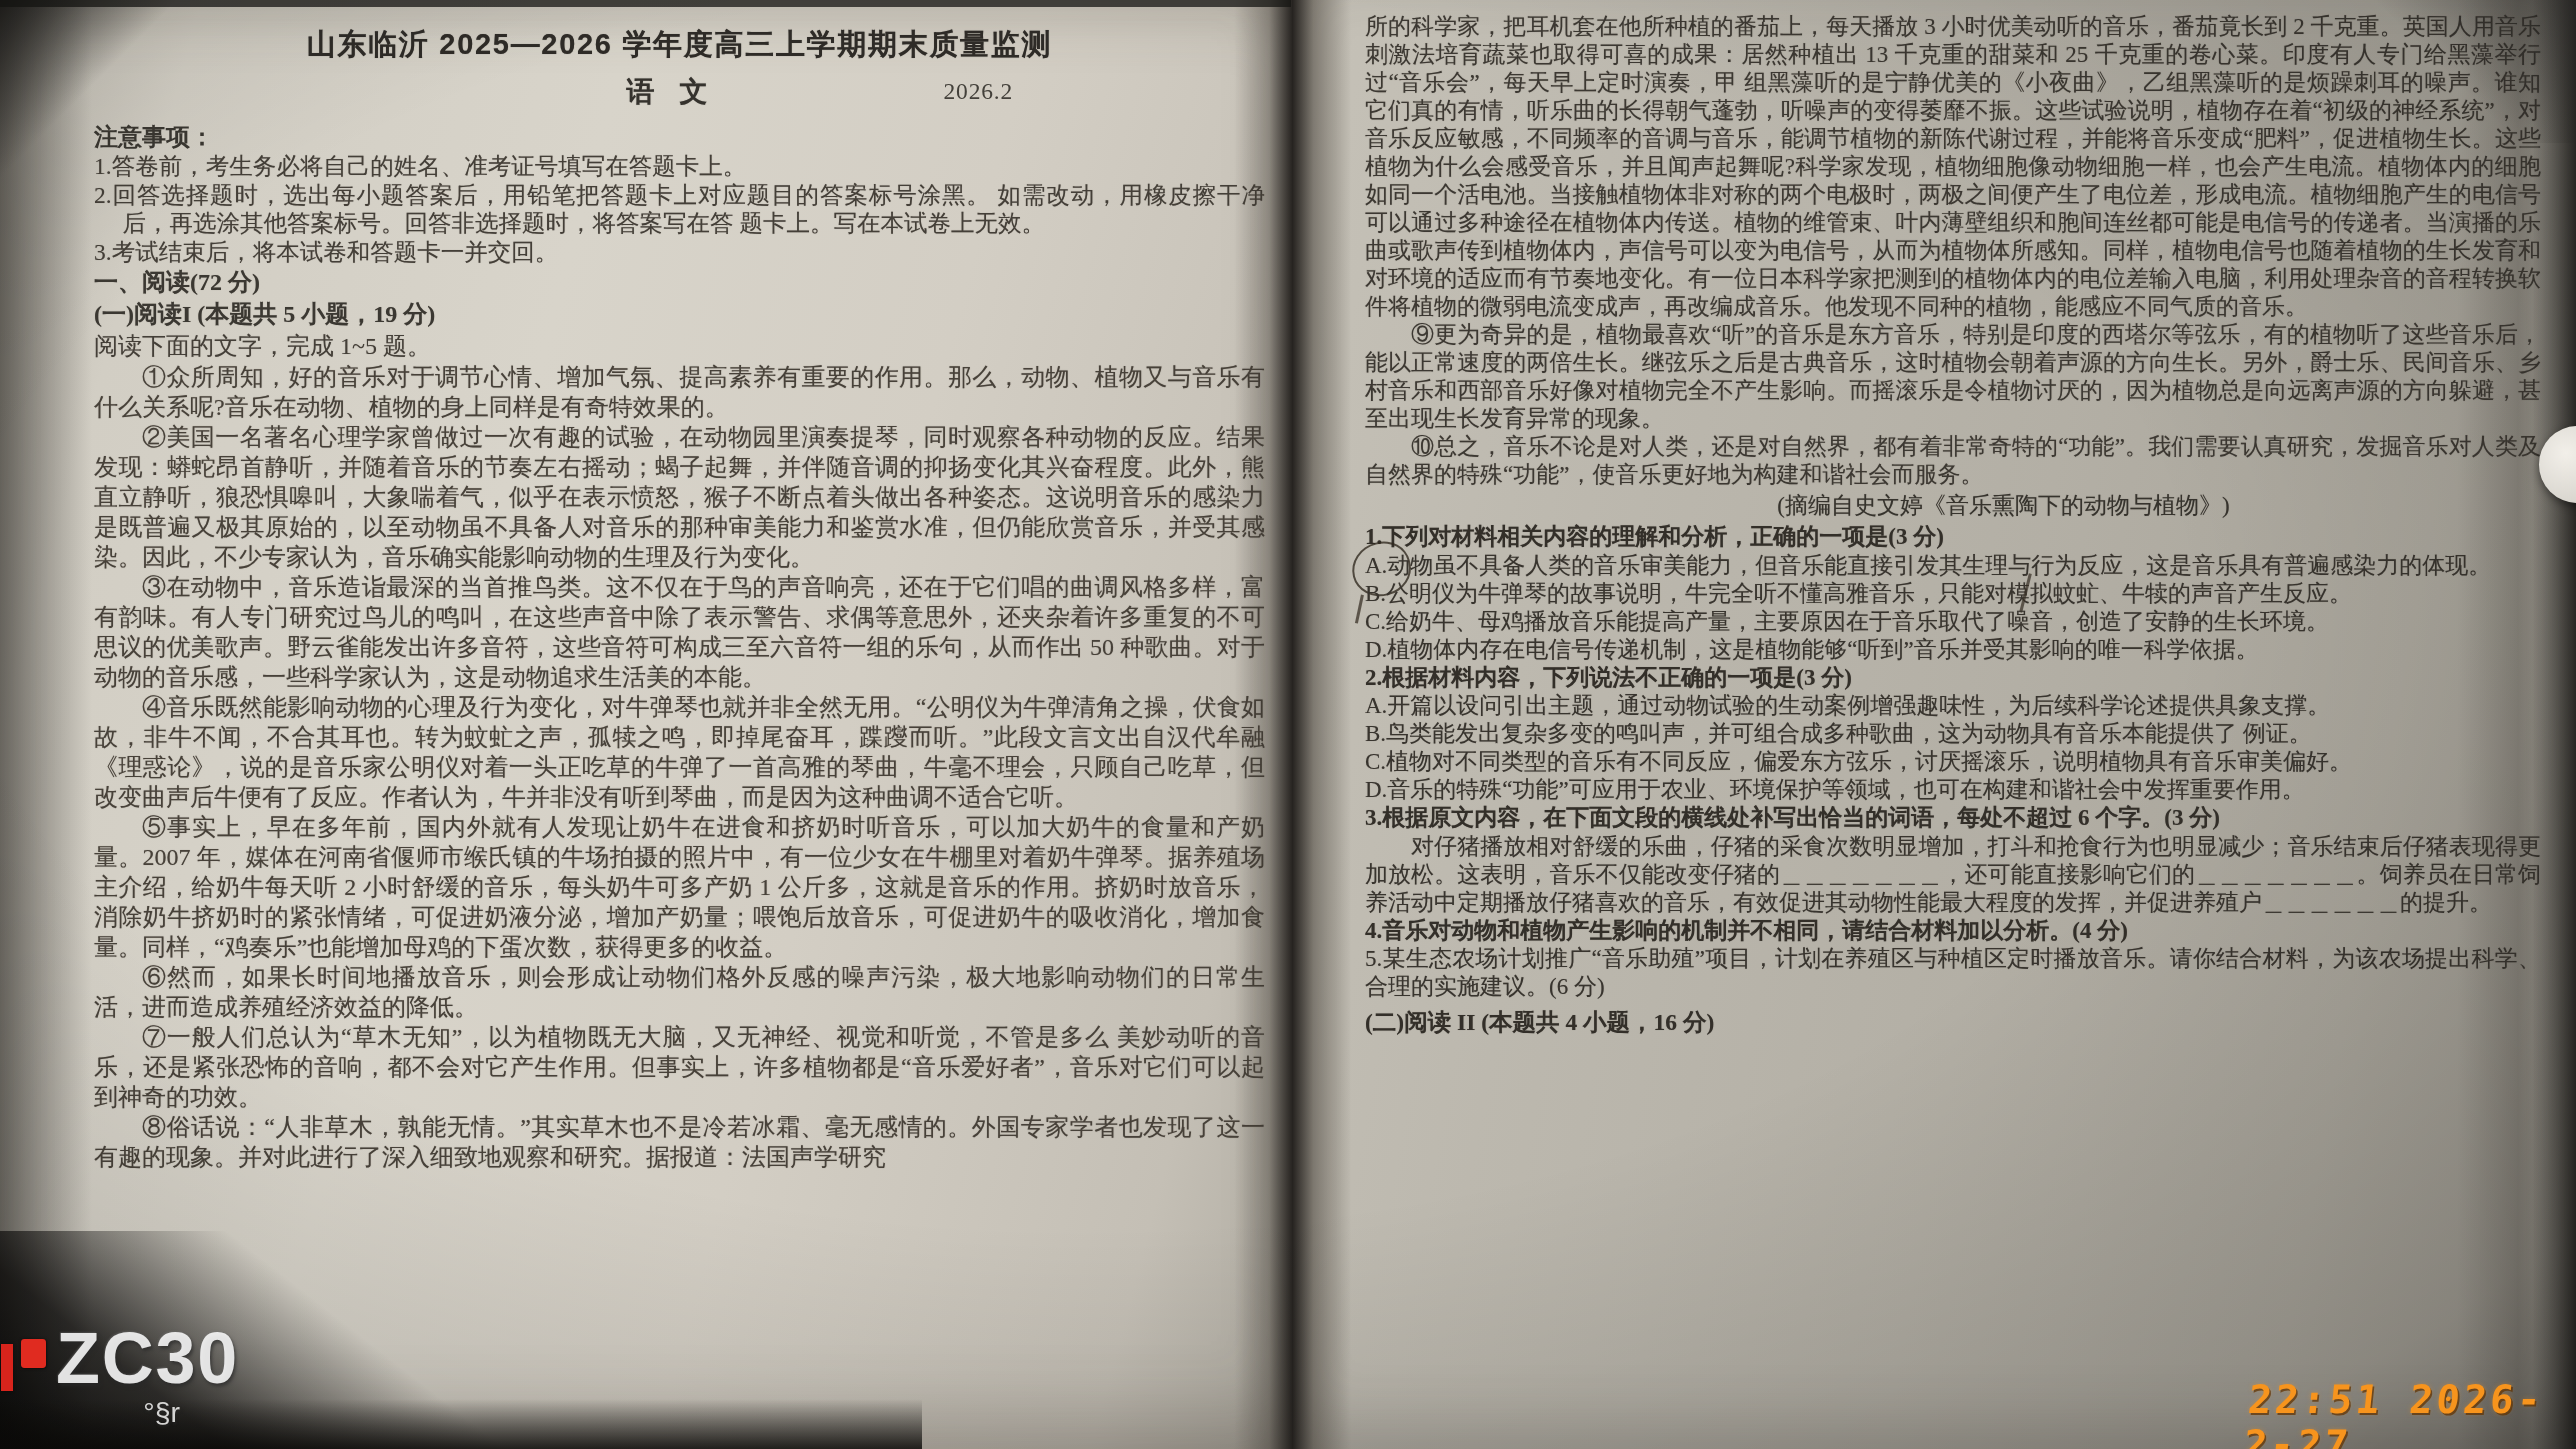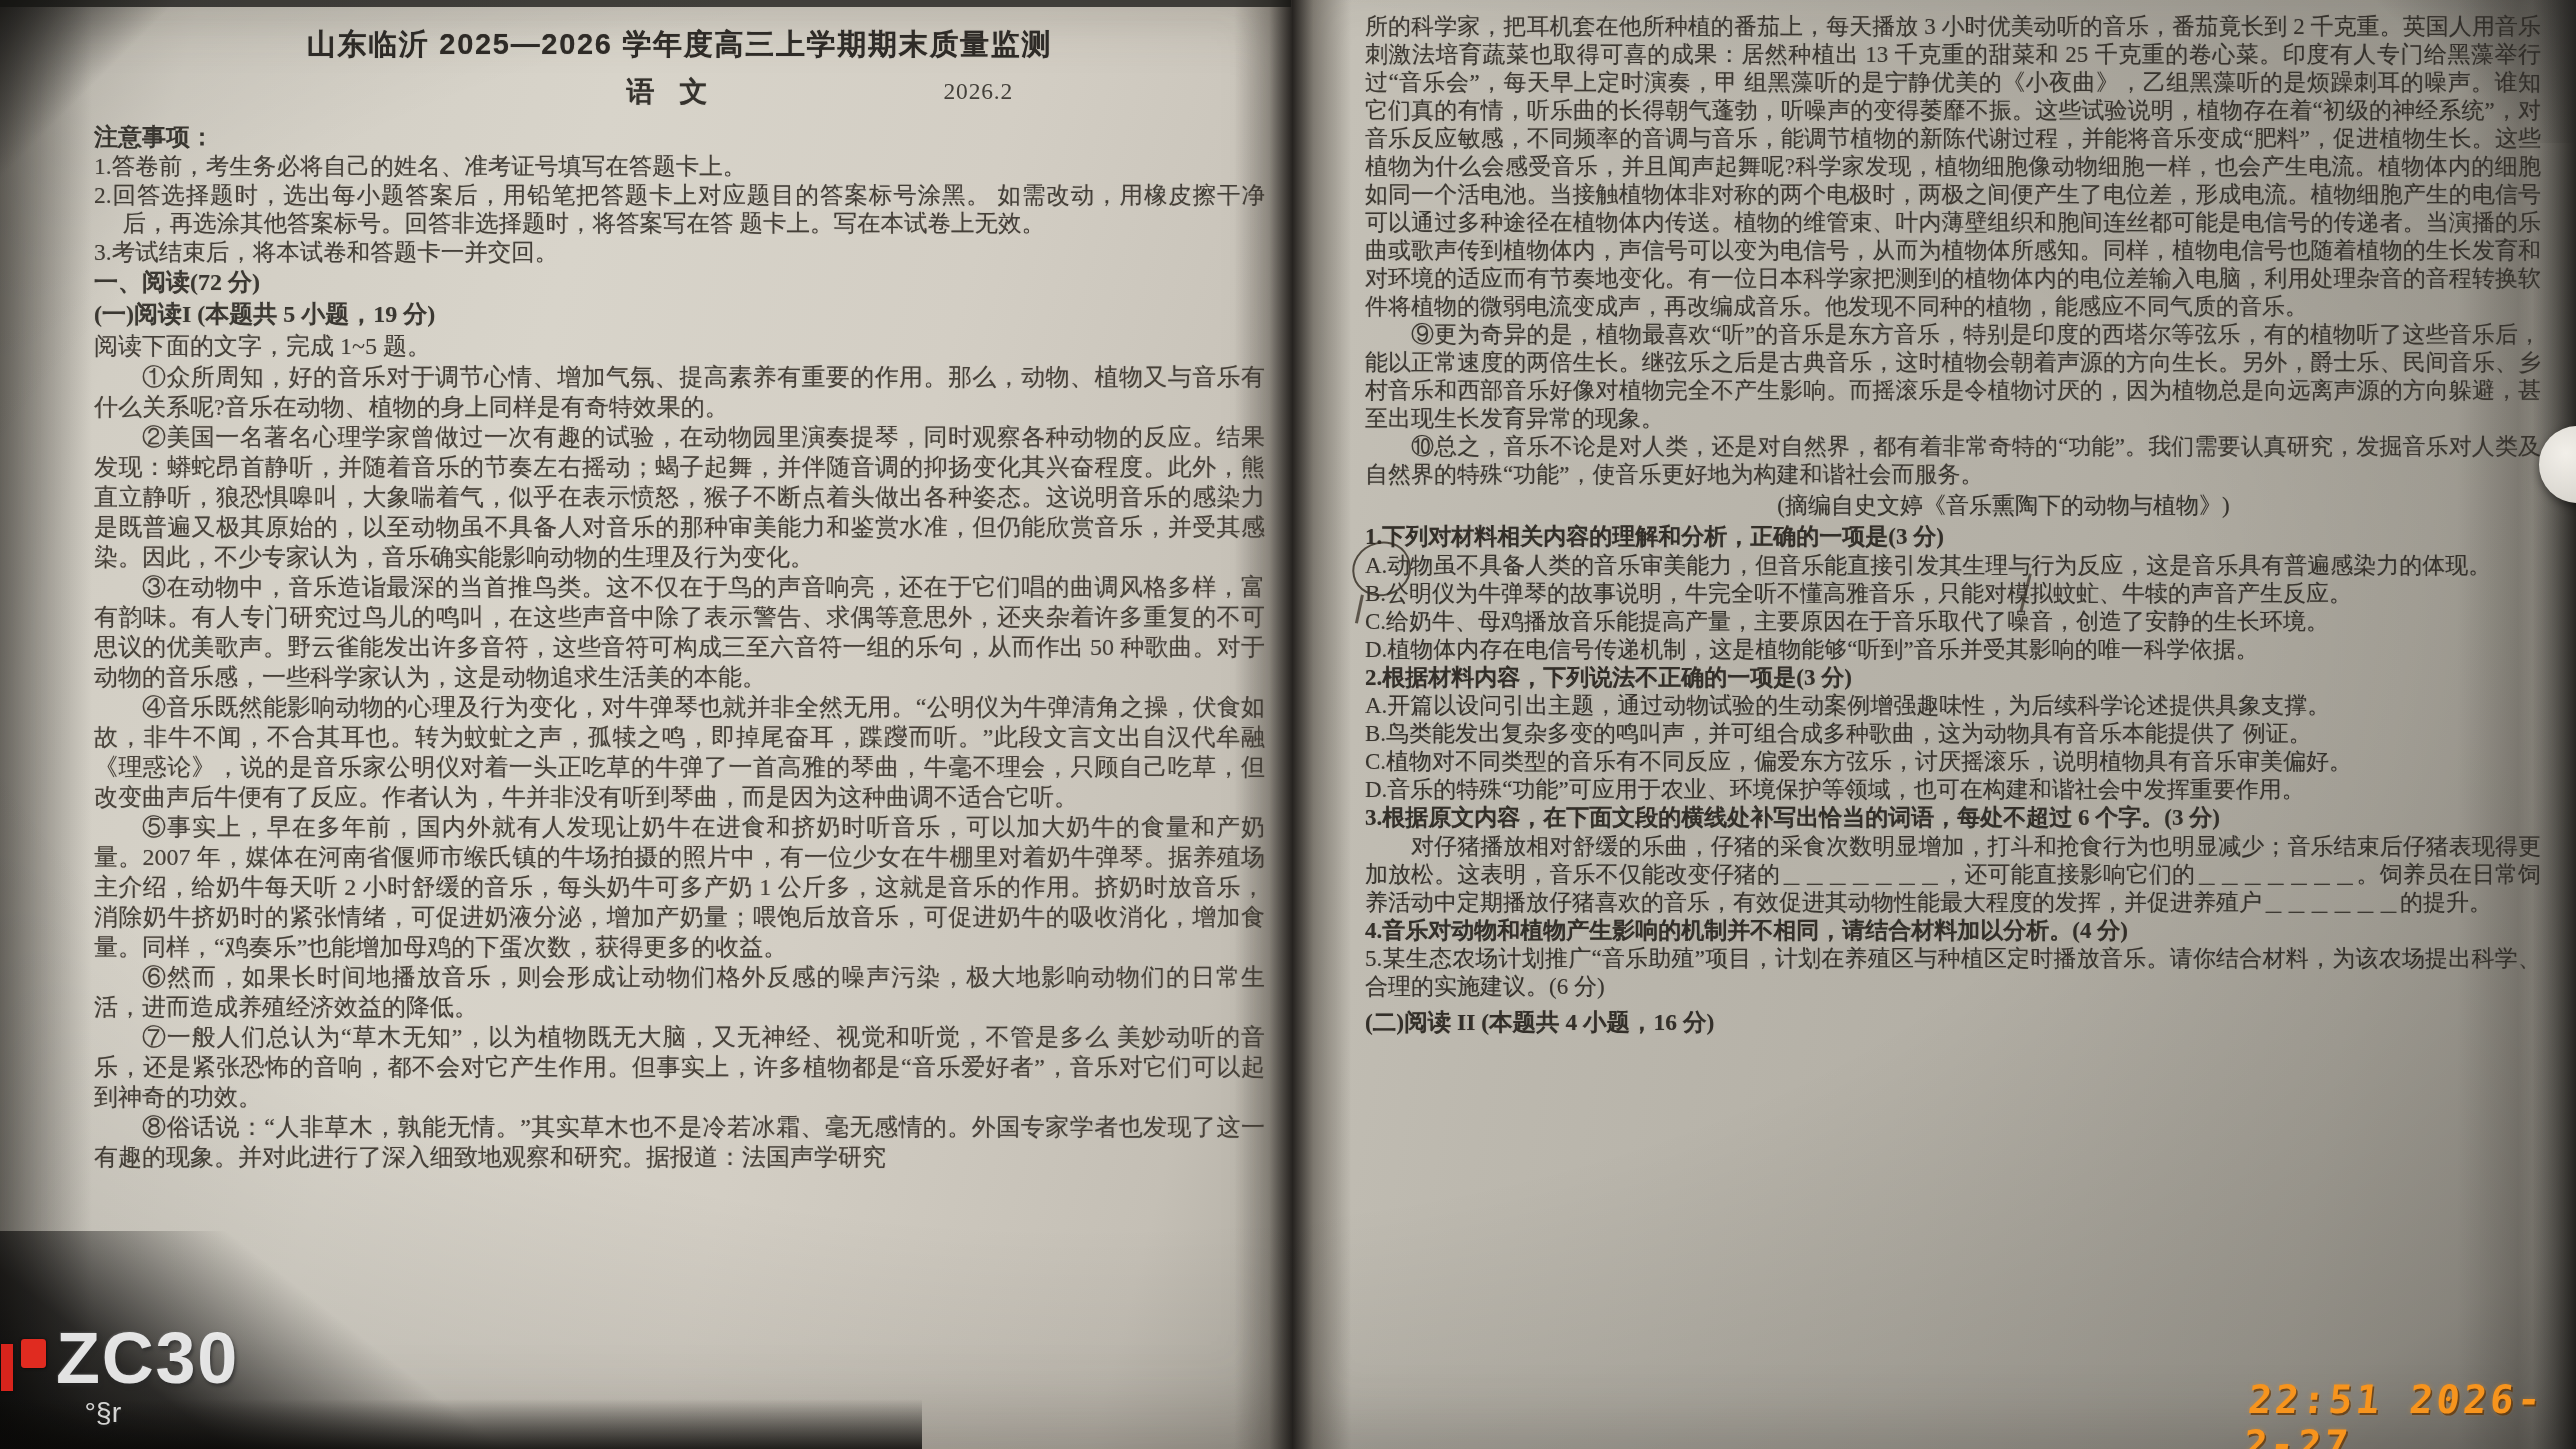--- a/index.html
+++ b/index.html
@@ -94,21 +94,21 @@
     background:radial-gradient(ellipse at 42% 42%,rgba(0,0,0,0) 52%,rgba(0,0,0,.16) 88%,rgba(0,0,0,.3) 100%);}
   .crease-right{position:absolute;left:2457px;top:0;width:101px;height:1449px;pointer-events:none;
     background:linear-gradient(to right,rgba(60,56,50,0),rgba(60,56,50,.28) 60%,rgba(60,56,50,0));}
   .round-knob{
     position:absolute;left:2539px;top:426px;width:77px;height:77px;border-radius:50%;
     background:radial-gradient(circle at 35% 35%,#f2efe9,#d9d6cf 70%,#bab7b0);
     box-shadow:0 3.4px 8.4px rgba(0,0,0,.45);
   }
 
   
-  .watermark{position:absolute;left:81px;top:1322px;color:#fff;}
+  .watermark{position:absolute;left:81px;top:1322px;color:#fff;text-align:center;}
   .wm-row{display:flex;align-items:flex-start;}
   .wm-redbar{width:11.7px;height:47px;background:#d8241c;margin:22px 8.4px 0 -80px;
     box-shadow:0 0 3.4px rgba(0,0,0,.4);}
   .wm-badge{width:25px;height:28.5px;background:#e02b20;border-radius:3.4px;margin:17px 10px 0 0;
     box-shadow:0.8px 0.8px 2.5px rgba(0,0,0,.5);}
   .wm-text{
     font-family:"Liberation Sans","DejaVu Sans",sans-serif;font-weight:bold;font-size:72px;
     line-height:72px;color:rgba(250,250,250,.88);letter-spacing:1.7px;
     text-shadow:1.7px 2.5px 3.4px rgba(40,40,40,.65), -0.8px -0.8px 1.7px rgba(120,120,120,.4);
   }

